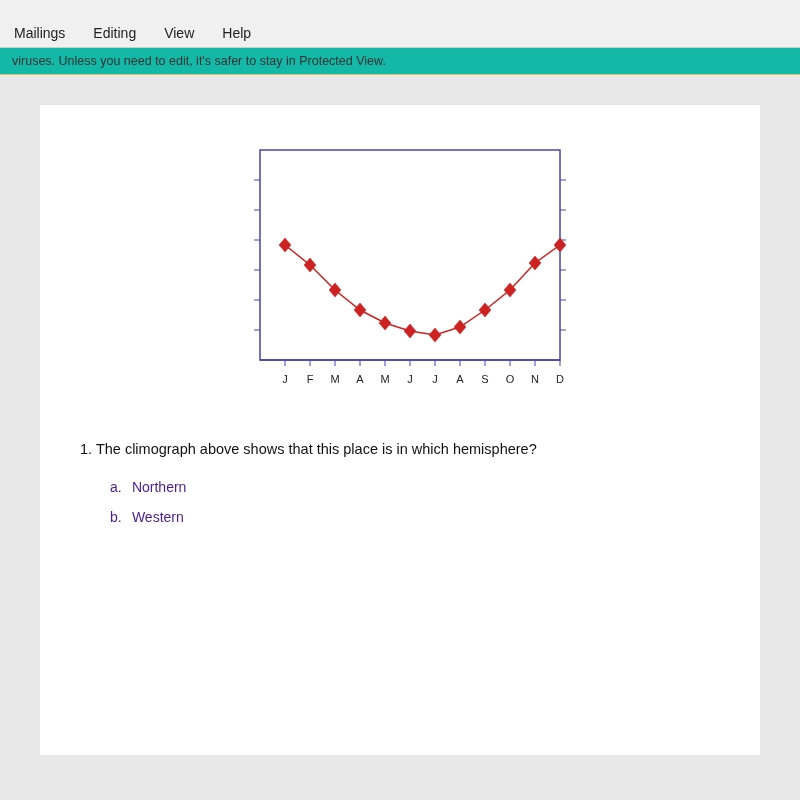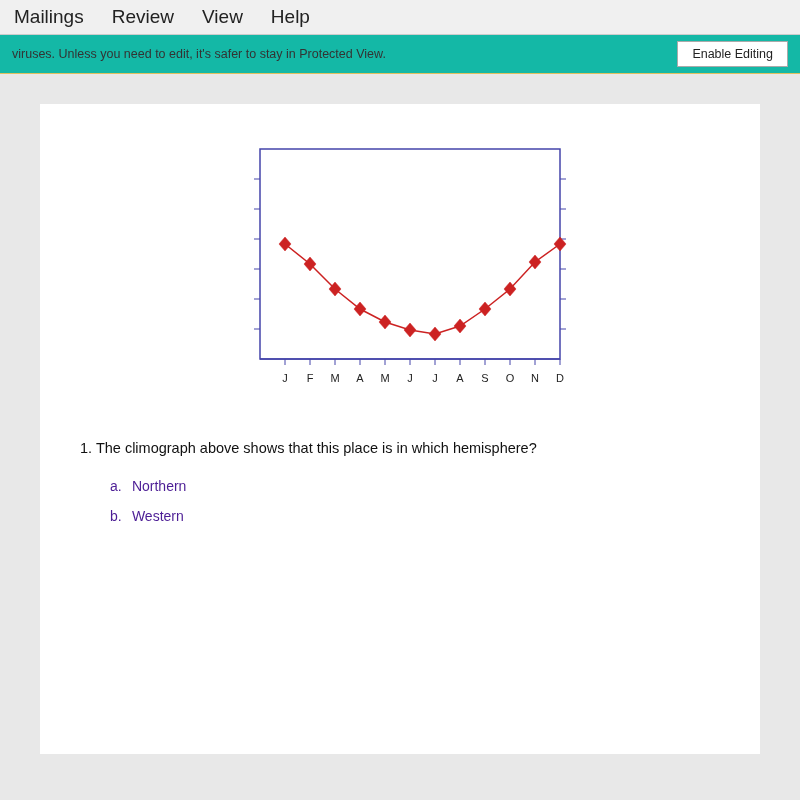--- a/index.html
+++ b/index.html
@@ -14,24 +14,25 @@
     .menu-bar {
       background: #f0f0f0;
       border-bottom: 1px solid #ccc;
       padding: 4px 10px;
       display: flex;
       gap: 20px;
       align-items: center;
     }
 
     .menu-item {
-      font-size: 19px;
+      font-size: 14px;
       color: #222;
       cursor: pointer;
       padding: 2px 4px;
+      margin-top: 19px;
     }
 
     .protected-bar {
       background: #14b8a6;
       border-bottom: 1px solid #e0c060;
       padding: 6px 12px;
       display: flex;
       align-items: center;
       justify-content: space-between;
       font-size: 12.5px;
@@ -101,28 +102,27 @@
     .answer-label {
       display: inline-block;
       width: 18px;
     }
   </style>
 </head>
 <body>
 
 <div class="menu-bar">
   <span class="menu-item">Mailings</span>
-  <span class="menu-item">Review</span>
+  <span class="menu-item">Editing</span>
   <span class="menu-item">View</span>
   <span class="menu-item">Help</span>
 </div>
 
 <div class="protected-bar">
   <span class="protected-text">viruses. Unless you need to edit, it's safer to stay in Protected View.</span>
-  <button class="enable-editing-btn">Enable Editing</button>
 </div>
 
 <div class="main-content">
 
   <div class="chart-area">
     <div class="chart-container">
       <svg class="chart" viewBox="0 0 380 270" xmlns="http://www.w3.org/2000/svg">
 
         <rect x="50" y="15" width="300" height="210" fill="none" stroke="#4444aa" stroke-width="1.5"></rect>
 

